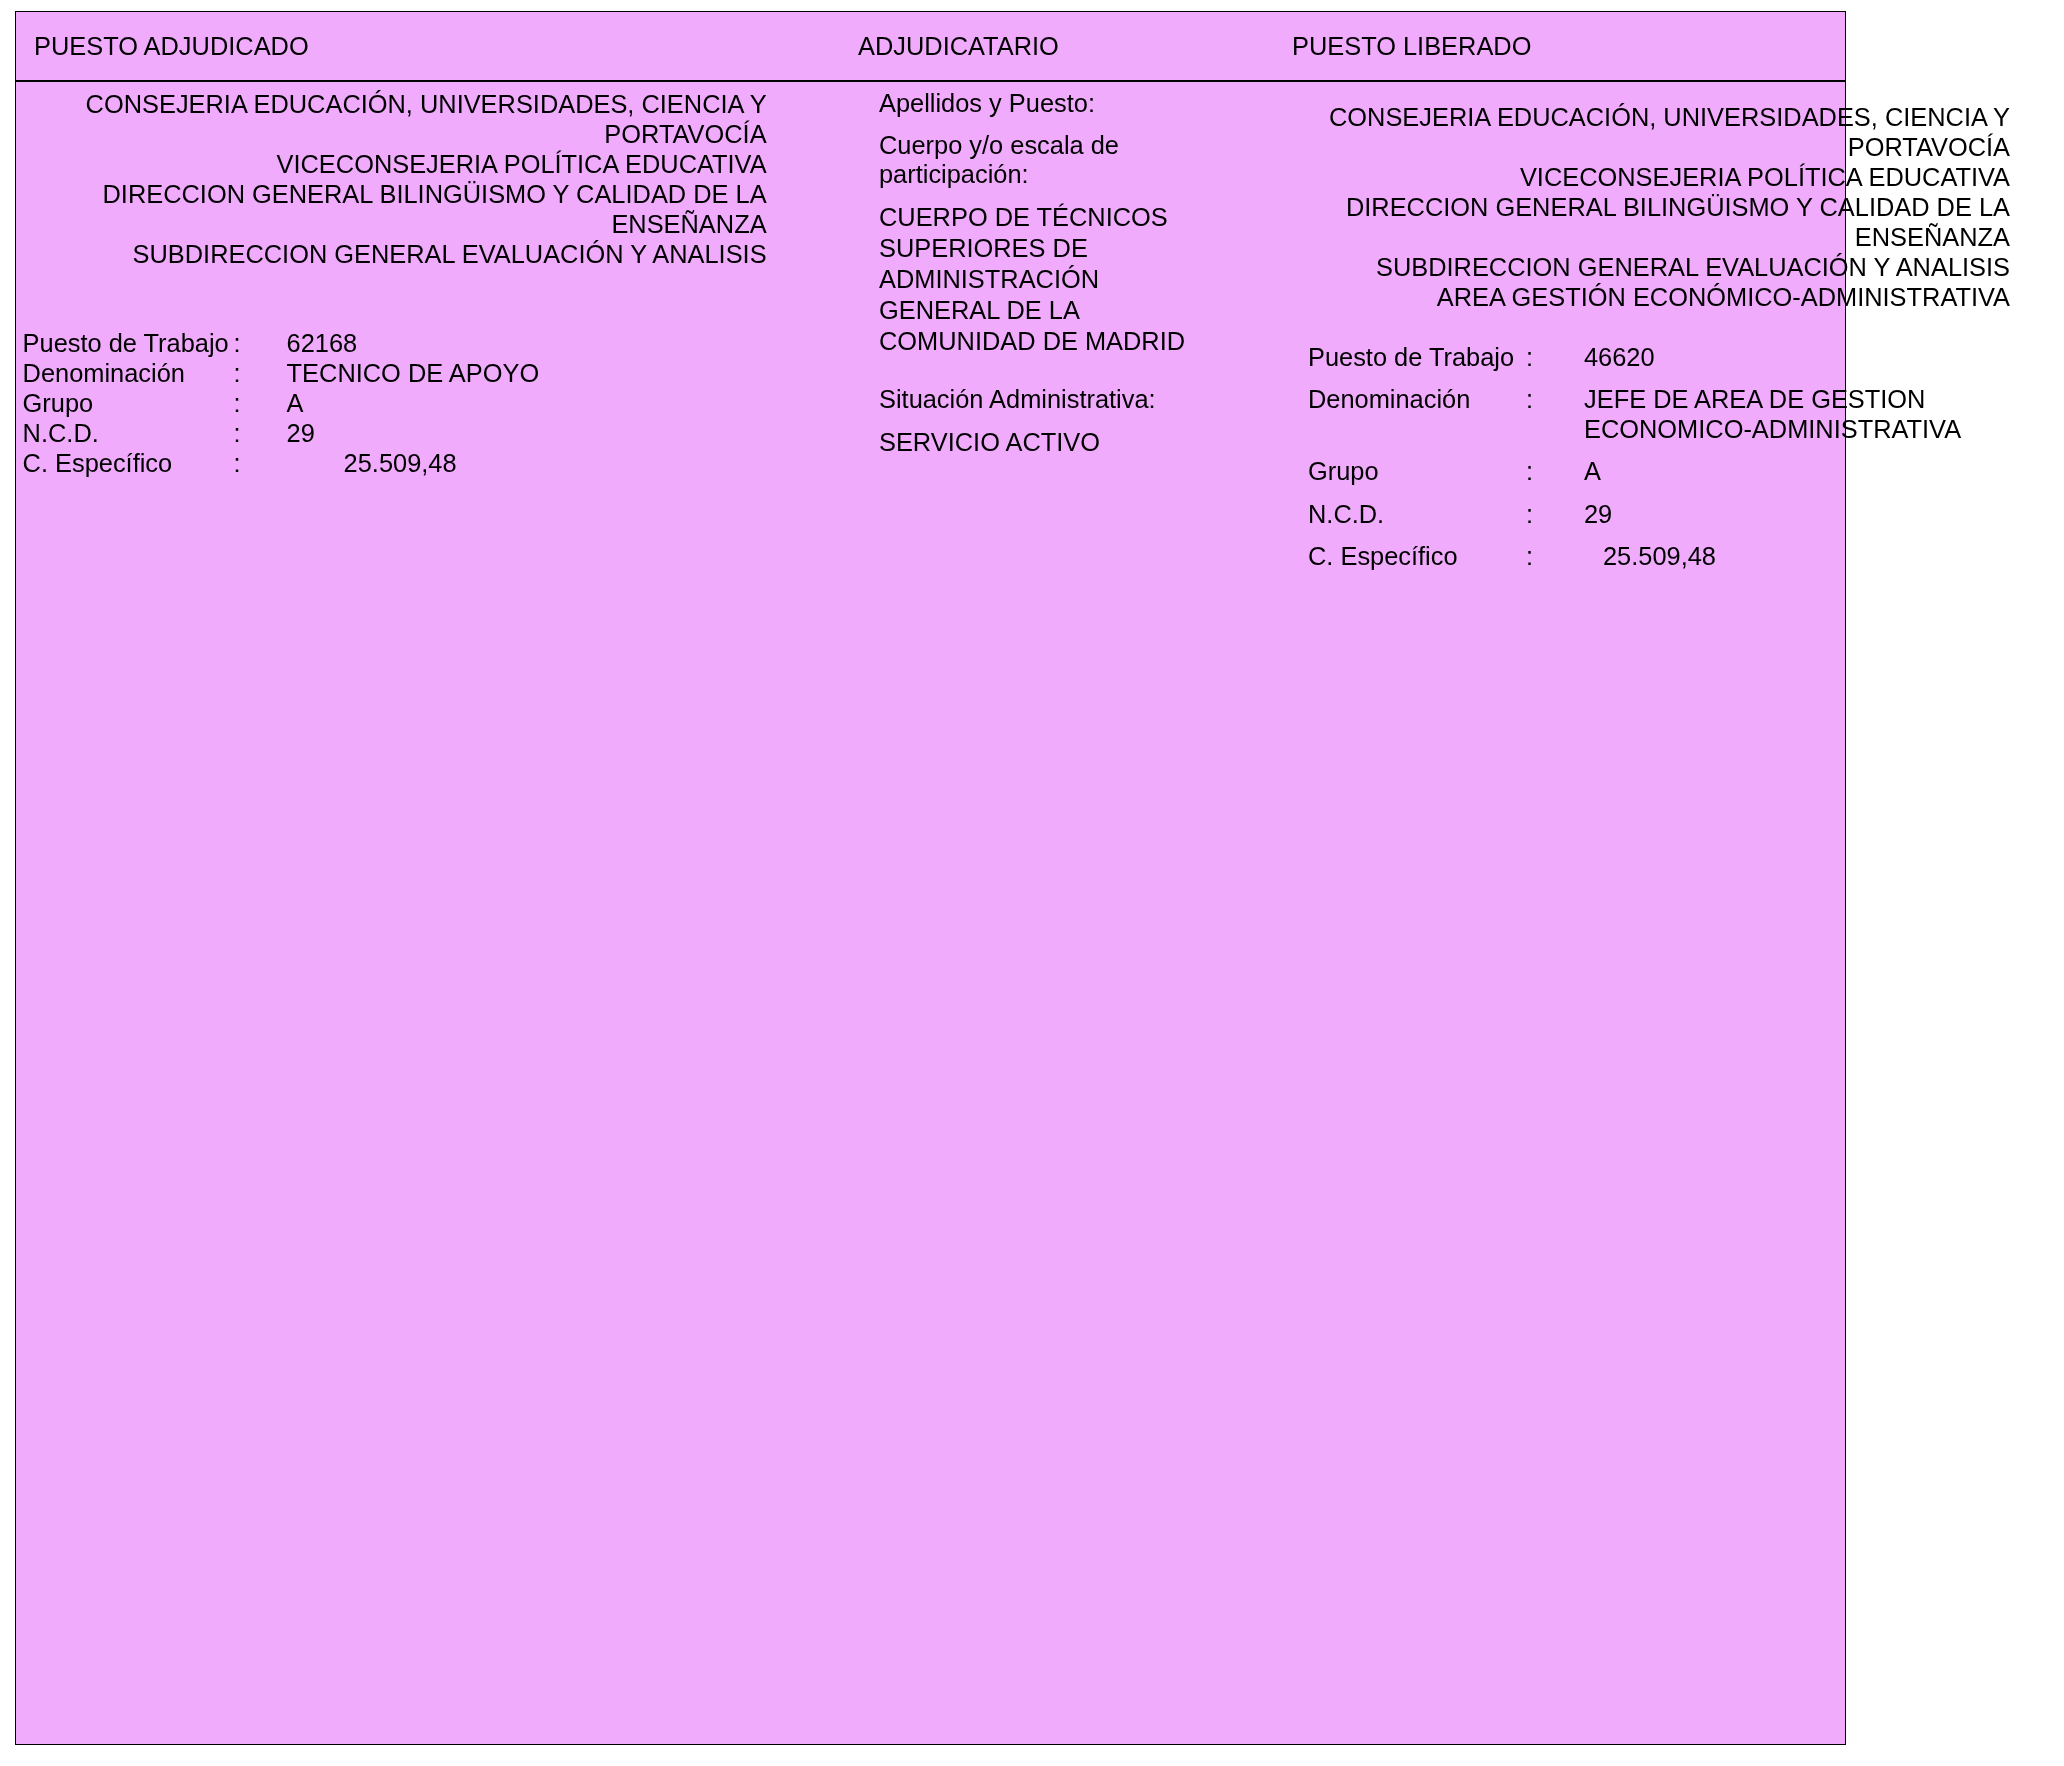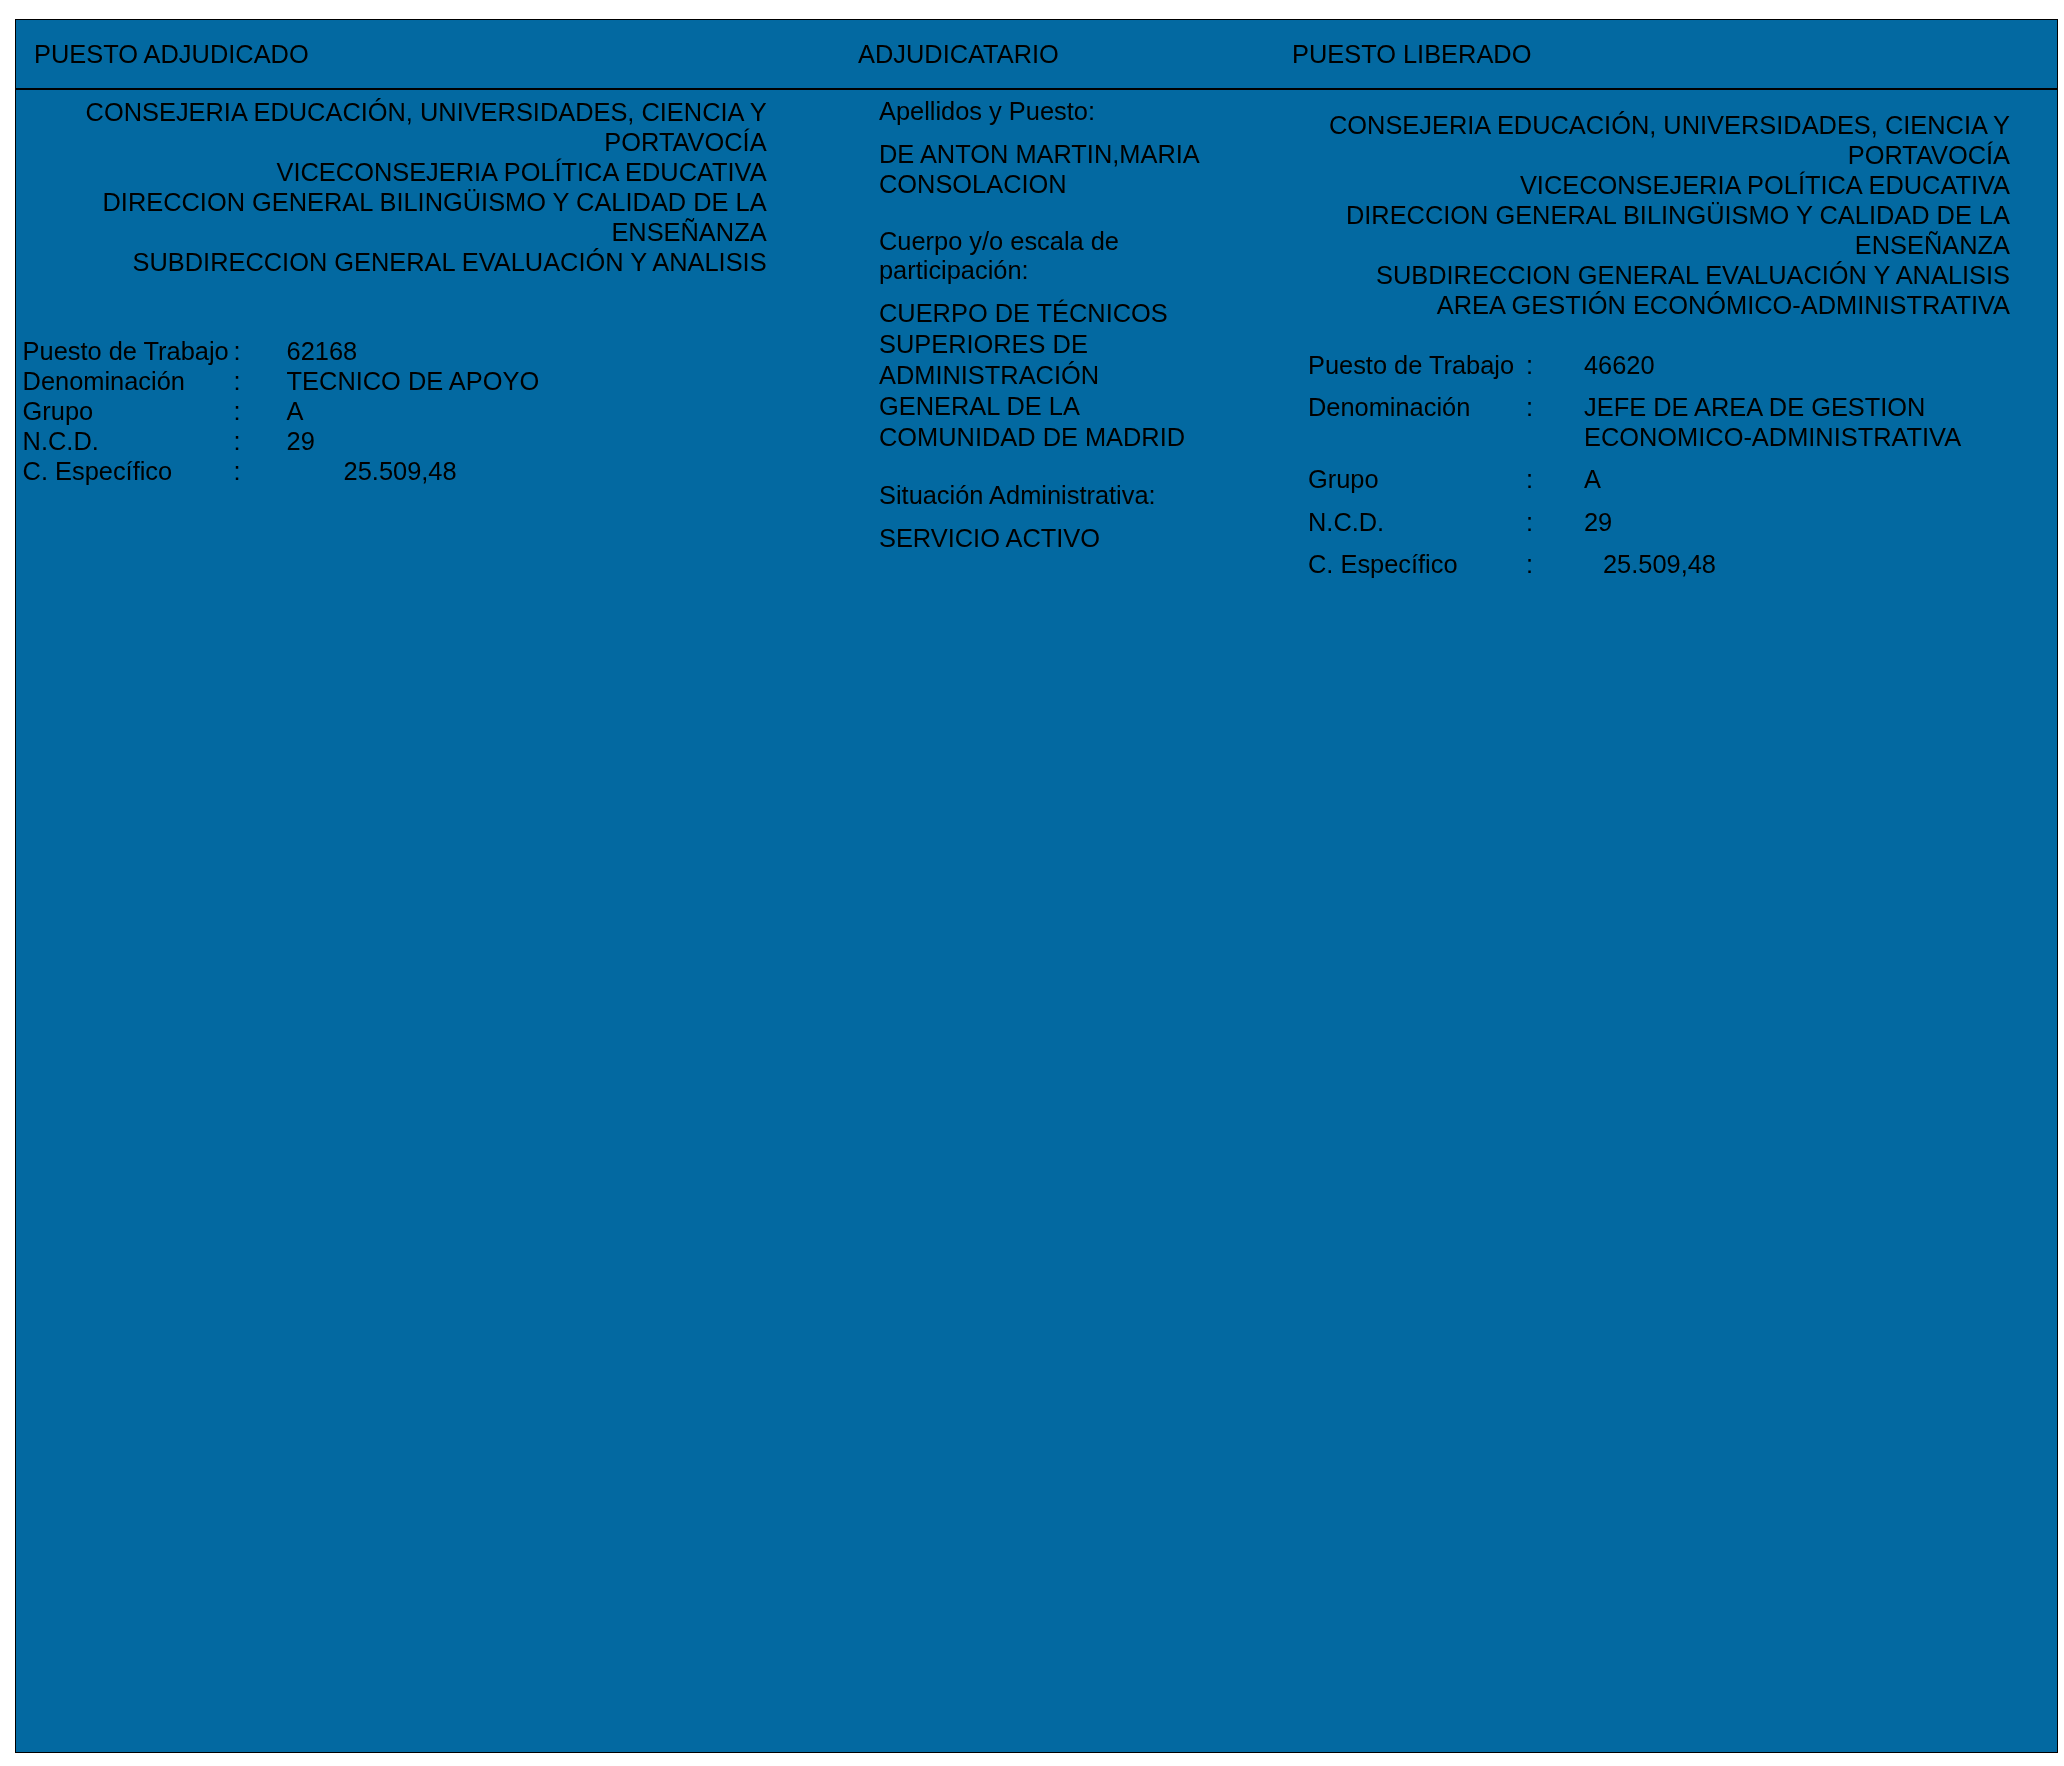--- a/index.html
+++ b/index.html
@@ -12,26 +12,26 @@
     width: 2064px;
     height: 1766px;
     background: #ffffff;
     font-family: "Liberation Sans", "DejaVu Sans", sans-serif;
     color: #000000;
     font-size: 25.4px;
   }
   .sheet {
     position: absolute;
     left: 15px;
-    top: 19px;
-    width: 2043px;
+    top: 11px;
+    width: 1831px;
     height: 1734px;
     border: 1.9px solid #000000;
     box-sizing: border-box;
-    background: #0369a1;
+    background: #f0abfc;
   }
   .thead {
     position: relative;
     height: 70px;
     border-bottom: 2.8px solid #000000;
     box-sizing: border-box;
   }
   .hcell {
     position: absolute;
     top: 20px;
@@ -136,22 +136,20 @@
         <div class="frow">
           <span class="flabel">C. Específico</span>
           <span class="fsep">:</span>
           <span class="fvalue indent-big">25.509,48</span>
         </div>
       </div>
     </div>
 
     <div class="col col2">
       <div class="entry-label">Apellidos y Puesto:</div>
-      <div class="entry-value">DE ANTON MARTIN,MARIA
-CONSOLACION</div>
       <div class="entry-label">Cuerpo y/o escala de
 participación:</div>
       <div class="entry-caps">CUERPO DE TÉCNICOS
 SUPERIORES DE
 ADMINISTRACIÓN
 GENERAL DE LA
 COMUNIDAD DE MADRID</div>
       <div class="entry-label">Situación Administrativa:</div>
       <div class="entry-value entry-last">SERVICIO ACTIVO</div>
     </div>

